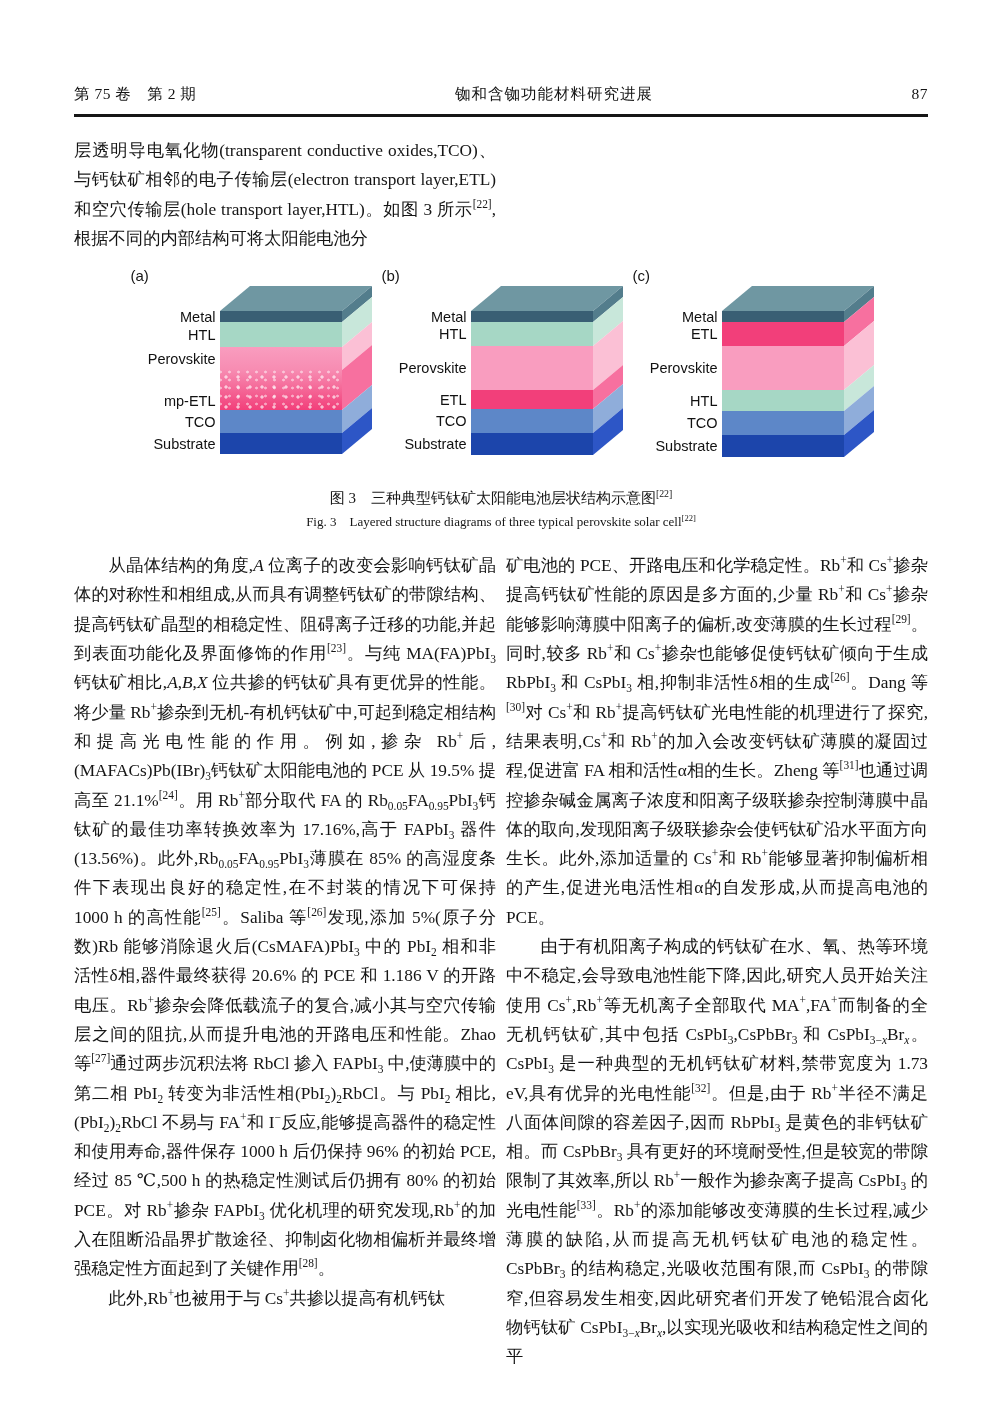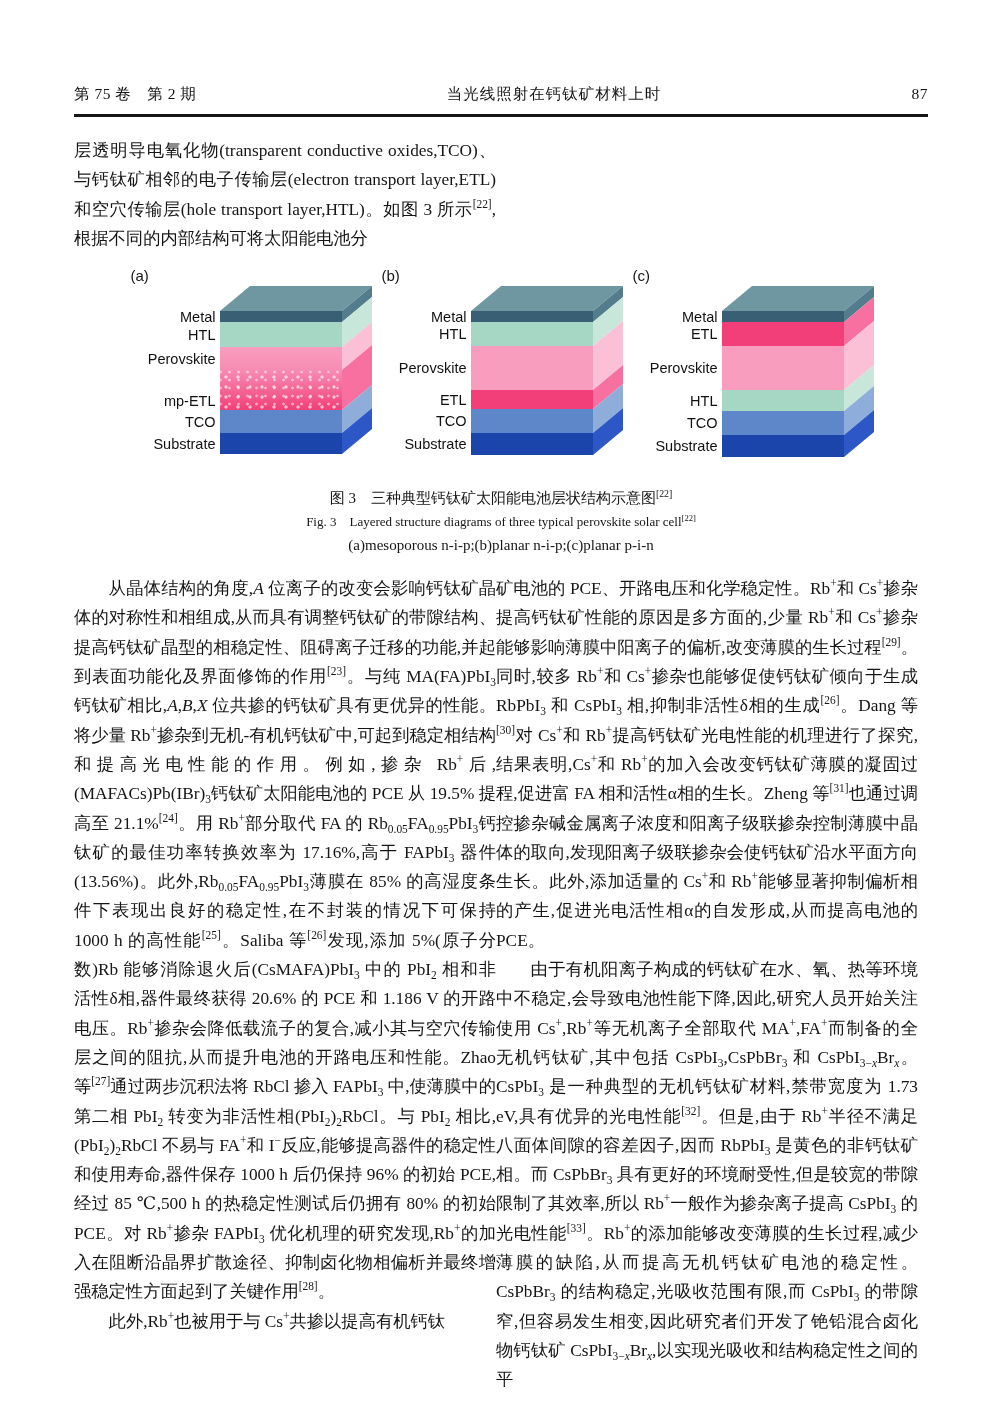--- a/index.html
+++ b/index.html
@@ -5,21 +5,21 @@
   html,body{margin:0;padding:0;background:#fff;}
   body{width:992px;height:1403px;position:relative;overflow:hidden;
        font-family:"Liberation Serif","DejaVu Serif",serif;color:#151515;}
   .page{padding:84px 64px 0 74px;}
   
   .header{display:flex;justify-content:space-between;align-items:baseline;
           font-size:15.5px;letter-spacing:.5px;}
   .header .mid{letter-spacing:1px;}
   .rule{border-bottom:3px solid #161616;margin-top:9px;}
   
-  .cols{display:flex;}
+  .cols{display:flex;gap:10px;}
   .col{width:422px;font-size:17.3px;line-height:29.3px;text-align:justify;}
   .col p{margin:0;}
   .col p.indent{text-indent:2em;}
   sup{font-size:66%;line-height:0;vertical-align:super;}
   sub{font-size:66%;line-height:0;vertical-align:sub;}
   .top-block{margin-top:19px;}
   
   .figure-row{margin-top:14px;display:flex;justify-content:center;}
   .panel{position:relative;width:251px;padding-top:17px;height:190px;}
   .panel-tag{position:absolute;left:6px;top:0;font-size:15px;
@@ -41,21 +41,21 @@
   .caption .en2{font-size:15px;line-height:23px;}
   .body-block{margin-top:17px;}
 </style>
 </head>
 <body>
 
 <div class="page">
 
   <div class="header">
     <span>第 75 卷　第 2 期</span>
-    <span class="mid">当光线照射在钙钛矿材料上时</span>
+    <span class="mid">铷和含铷功能材料研究进展</span>
     <span>87</span>
   </div>
   <div class="rule"></div>
 
   <div class="cols top-block">
     <div class="col">
       <p>层透明导电氧化物(transparent conductive oxides,TCO)、与钙钛矿相邻的电子传输层(electron transport layer,ETL)和空穴传输层(hole transport layer,HTL)。如图 3 所示<sup>[22]</sup>,根据不同的内部结构可将太阳能电池分</p>
     </div>
   </div>
 
@@ -142,21 +142,20 @@
             <div class="face" style="left: 0px; top: 149px; width: 122px; height: 22px; background: rgb(28, 69, 171);"></div>
             <div class="face side" style="left: 122px; top: 149px; width: 30px; height: 22px; background: rgb(45, 86, 198);"></div>
           </div>
       </div>
     </div>
   </div>
 
   <div class="caption">
     <div class="zh1">图 3　三种典型钙钛矿太阳能电池层状结构示意图<sup>[22]</sup></div>
     <div class="en1">Fig. 3　Layered structure diagrams of three typical perovskite solar cell<sup>[22]</sup></div>
-    <div class="en2">(a)mesoporous n-i-p;(b)planar n-i-p;(c)planar p-i-n</div>
   </div>
 
   <div class="cols body-block">
     <div class="col">
       <p class="indent">从晶体结构的角度,<i>A</i> 位离子的改变会影响钙钛矿晶体的对称性和相组成,从而具有调整钙钛矿的带隙结构、提高钙钛矿晶型的相稳定性、阻碍离子迁移的功能,并起到表面功能化及界面修饰的作用<sup>[23]</sup>。与纯 MA(FA)PbI<sub>3</sub>钙钛矿相比,<i>A</i>,<i>B</i>,<i>X</i> 位共掺的钙钛矿具有更优异的性能。将少量 Rb<sup>+</sup>掺杂到无机-有机钙钛矿中,可起到稳定相结构和提高光电性能的作用。例如,掺杂 Rb<sup>+</sup>后,(MAFACs)Pb(IBr)<sub>3</sub>钙钛矿太阳能电池的 PCE 从 19.5% 提高至 21.1%<sup>[24]</sup>。用 Rb<sup>+</sup>部分取代 FA 的 Rb<sub>0.05</sub>FA<sub>0.95</sub>PbI<sub>3</sub>钙钛矿的最佳功率转换效率为 17.16%,高于 FAPbI<sub>3</sub> 器件(13.56%)。此外,Rb<sub>0.05</sub>FA<sub>0.95</sub>PbI<sub>3</sub>薄膜在 85% 的高湿度条件下表现出良好的稳定性,在不封装的情况下可保持 1000 h 的高性能<sup>[25]</sup>。Saliba 等<sup>[26]</sup>发现,添加 5%(原子分数)Rb 能够消除退火后(CsMAFA)PbI<sub>3</sub> 中的 PbI<sub>2</sub> 相和非活性δ相,器件最终获得 20.6% 的 PCE 和 1.186 V 的开路电压。Rb<sup>+</sup>掺杂会降低载流子的复合,减小其与空穴传输层之间的阻抗,从而提升电池的开路电压和性能。Zhao 等<sup>[27]</sup>通过两步沉积法将 RbCl 掺入 FAPbI<sub>3</sub> 中,使薄膜中的第二相 PbI<sub>2</sub> 转变为非活性相(PbI<sub>2</sub>)<sub>2</sub>RbCl。与 PbI<sub>2</sub> 相比,(PbI<sub>2</sub>)<sub>2</sub>RbCl 不易与 FA<sup>+</sup>和 I<sup>−</sup>反应,能够提高器件的稳定性和使用寿命,器件保存 1000 h 后仍保持 96% 的初始 PCE,经过 85 ℃,500 h 的热稳定性测试后仍拥有 80% 的初始 PCE。对 Rb<sup>+</sup>掺杂 FAPbI<sub>3</sub> 优化机理的研究发现,Rb<sup>+</sup>的加入在阻断沿晶界扩散途径、抑制卤化物相偏析并最终增强稳定性方面起到了关键作用<sup>[28]</sup>。</p>
       <p class="indent">此外,Rb<sup>+</sup>也被用于与 Cs<sup>+</sup>共掺以提高有机钙钛</p>
     </div>
     <div class="col">
       <p>矿电池的 PCE、开路电压和化学稳定性。Rb<sup>+</sup>和 Cs<sup>+</sup>掺杂提高钙钛矿性能的原因是多方面的,少量 Rb<sup>+</sup>和 Cs<sup>+</sup>掺杂能够影响薄膜中阳离子的偏析,改变薄膜的生长过程<sup>[29]</sup>。同时,较多 Rb<sup>+</sup>和 Cs<sup>+</sup>掺杂也能够促使钙钛矿倾向于生成 RbPbI<sub>3</sub> 和 CsPbI<sub>3</sub> 相,抑制非活性δ相的生成<sup>[26]</sup>。Dang 等<sup>[30]</sup>对 Cs<sup>+</sup>和 Rb<sup>+</sup>提高钙钛矿光电性能的机理进行了探究,结果表明,Cs<sup>+</sup>和 Rb<sup>+</sup>的加入会改变钙钛矿薄膜的凝固过程,促进富 FA 相和活性α相的生长。Zheng 等<sup>[31]</sup>也通过调控掺杂碱金属离子浓度和阳离子级联掺杂控制薄膜中晶体的取向,发现阳离子级联掺杂会使钙钛矿沿水平面方向生长。此外,添加适量的 Cs<sup>+</sup>和 Rb<sup>+</sup>能够显著抑制偏析相的产生,促进光电活性相α的自发形成,从而提高电池的 PCE。</p>
       <p class="indent">由于有机阳离子构成的钙钛矿在水、氧、热等环境中不稳定,会导致电池性能下降,因此,研究人员开始关注使用 Cs<sup>+</sup>,Rb<sup>+</sup>等无机离子全部取代 MA<sup>+</sup>,FA<sup>+</sup>而制备的全无机钙钛矿,其中包括 CsPbI<sub>3</sub>,CsPbBr<sub>3</sub> 和 CsPbI<sub>3−<i>x</i></sub>Br<sub><i>x</i></sub>。CsPbI<sub>3</sub> 是一种典型的无机钙钛矿材料,禁带宽度为 1.73 eV,具有优异的光电性能<sup>[32]</sup>。但是,由于 Rb<sup>+</sup>半径不满足八面体间隙的容差因子,因而 RbPbI<sub>3</sub> 是黄色的非钙钛矿相。而 CsPbBr<sub>3</sub> 具有更好的环境耐受性,但是较宽的带隙限制了其效率,所以 Rb<sup>+</sup>一般作为掺杂离子提高 CsPbI<sub>3</sub> 的光电性能<sup>[33]</sup>。Rb<sup>+</sup>的添加能够改变薄膜的生长过程,减少薄膜的缺陷,从而提高无机钙钛矿电池的稳定性。CsPbBr<sub>3</sub> 的结构稳定,光吸收范围有限,而 CsPbI<sub>3</sub> 的带隙窄,但容易发生相变,因此研究者们开发了铯铅混合卤化物钙钛矿 CsPbI<sub>3−<i>x</i></sub>Br<sub><i>x</i></sub>,以实现光吸收和结构稳定性之间的平</p>

